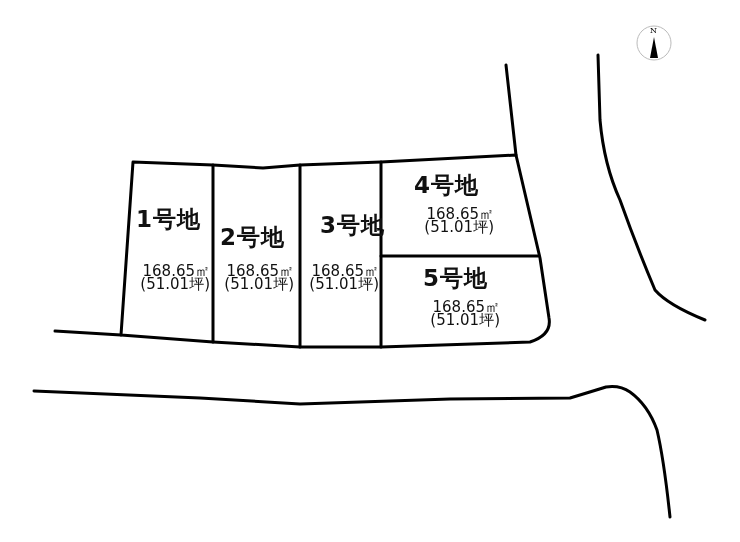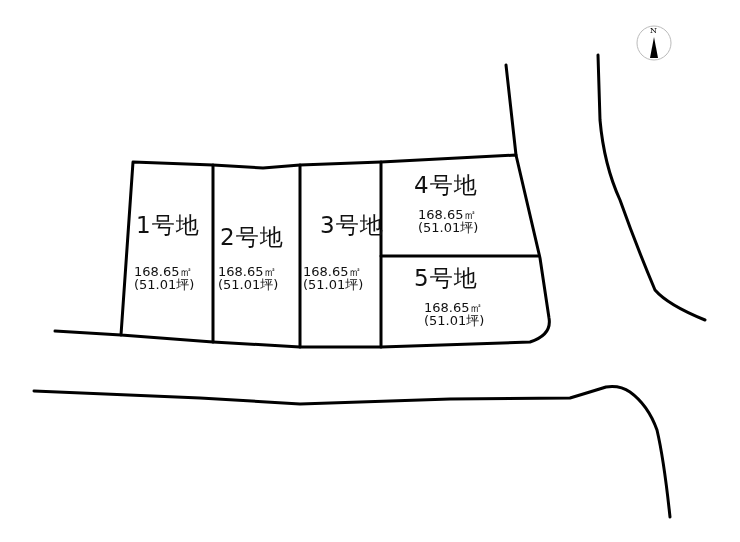--- a/index.html
+++ b/index.html
@@ -1,24 +1,24 @@
 <!DOCTYPE html>
 <html><head>
 <meta charset="utf-8">
 <style>
   html, body { margin: 0; padding: 0; background: #ffffff; }
   body { width: 740px; height: 542px; position: relative; overflow: hidden;
          font-family: "DejaVu Sans", "Liberation Sans", sans-serif; }
   #plan { position: absolute; left: 0; top: 0; }
   .bound { fill: none; stroke: #000; stroke-width: 3; stroke-linejoin: round; stroke-linecap: round; }
   .road { fill: none; stroke: #000; stroke-width: 3; stroke-linecap: round; stroke-linejoin: round; }
-  .lot-label { position: absolute; font-weight: normal; font-size: 23px; color: #111;
+  .lot-label { position: absolute; font-weight: bold; font-size: 23px; color: #111;
                white-space: nowrap; letter-spacing: 1px; }
-  .lot-area { position: absolute; font-size: 13px; color: #111; line-height: 13px;
-              white-space: nowrap; text-align: left; }
+  .lot-area { position: absolute; font-size: 15px; color: #111; line-height: 13px;
+              white-space: nowrap; text-align: right; }
   .compass { position: absolute; left: 636px; top: 25px; width: 36px; height: 36px; }
 </style>
 </head>
 <body>
 
 <svg id="plan" width="740" height="542" viewBox="0 0 740 542">
 
   <path class="bound" d="M133,162 L213,165 L263,168 L300,165 L381,162 L516,155
            L540,258 L549,318 Q552,335 530,342 L381,347 L300,347 L213,342 L121,335 Z"></path>
 
@@ -38,21 +38,21 @@
 </svg>
 
 <div class="compass">
   <svg width="36" height="36" viewBox="0 0 36 36">
     <circle cx="18" cy="18" r="17" fill="none" stroke="#bbbbbb" stroke-width="1"></circle>
     <polygon points="18,12 14,33 22,33" fill="#000"></polygon>
   </svg>
   <span style="position:absolute;left:14px;top:1px;font-size:8px;font-family:'DejaVu Serif',serif;">N</span>
 </div>
 
-<div class="lot-label" style="left:136px;top:210px;">1号地</div>
+<div class="lot-label" style="left:136px;top:204px;">1号地</div>
 <div class="lot-area" style="left:134px;top:265px;width:76px;">
   <div>168.65㎡</div>
   <div>(51.01坪)</div>
 </div>
 
 <div class="lot-label" style="left:220px;top:222px;">2号地</div>
 <div class="lot-area" style="left:218px;top:265px;width:76px;">
   <div>168.65㎡</div>
   <div>(51.01坪)</div>
 </div>
@@ -62,17 +62,17 @@
   <div>168.65㎡</div>
   <div>(51.01坪)</div>
 </div>
 
 <div class="lot-label" style="left:414px;top:170px;">4号地</div>
 <div class="lot-area" style="left:418px;top:208px;width:76px;">
   <div>168.65㎡</div>
   <div>(51.01坪)</div>
 </div>
 
-<div class="lot-label" style="left:414px;top:263px;">5号地</div>
+<div class="lot-label" style="left:423px;top:263px;">5号地</div>
 <div class="lot-area" style="left:424px;top:301px;width:76px;">
   <div>168.65㎡</div>
   <div>(51.01坪)</div>
 </div>
 
 </body></html>

